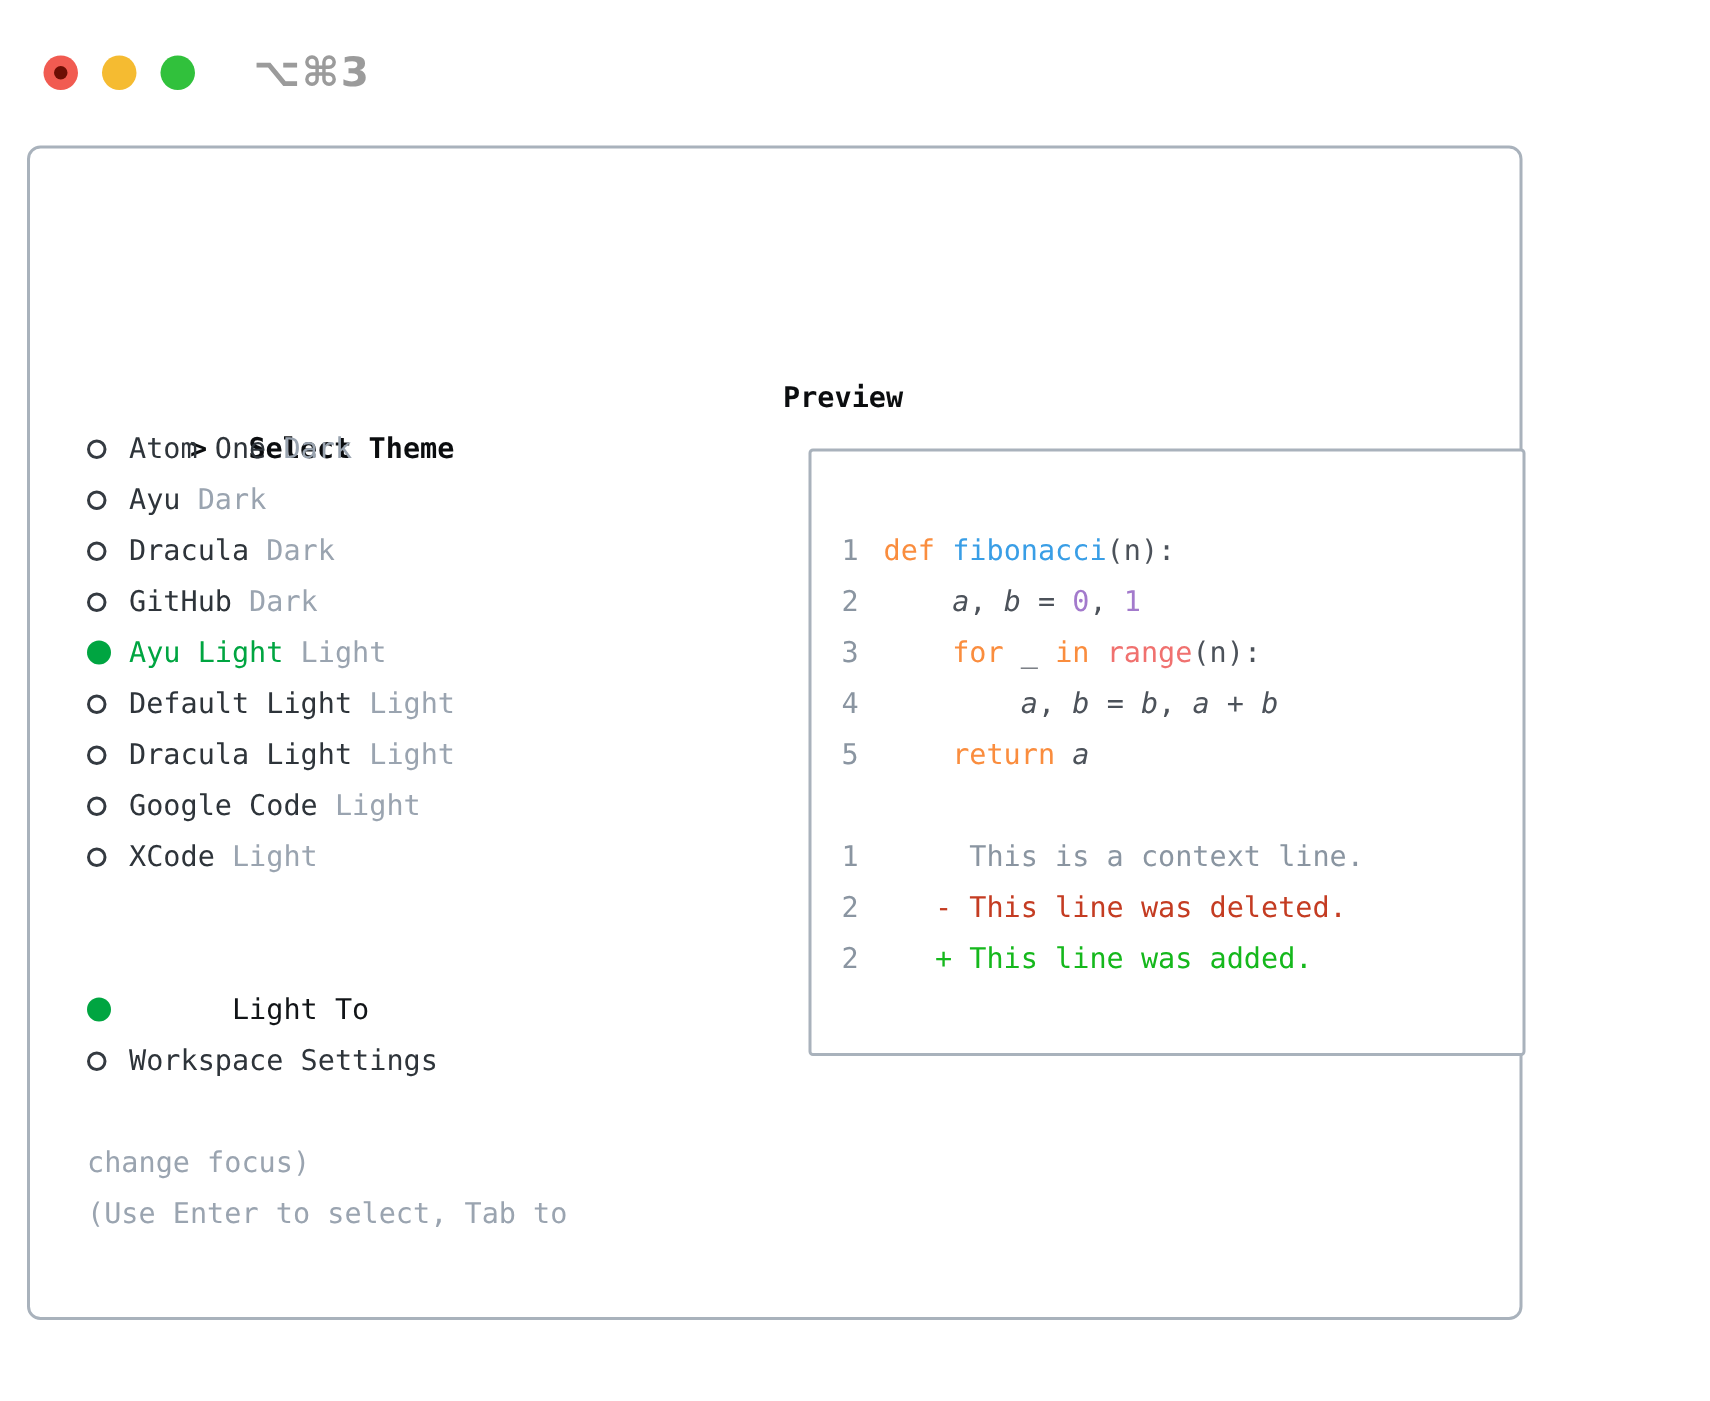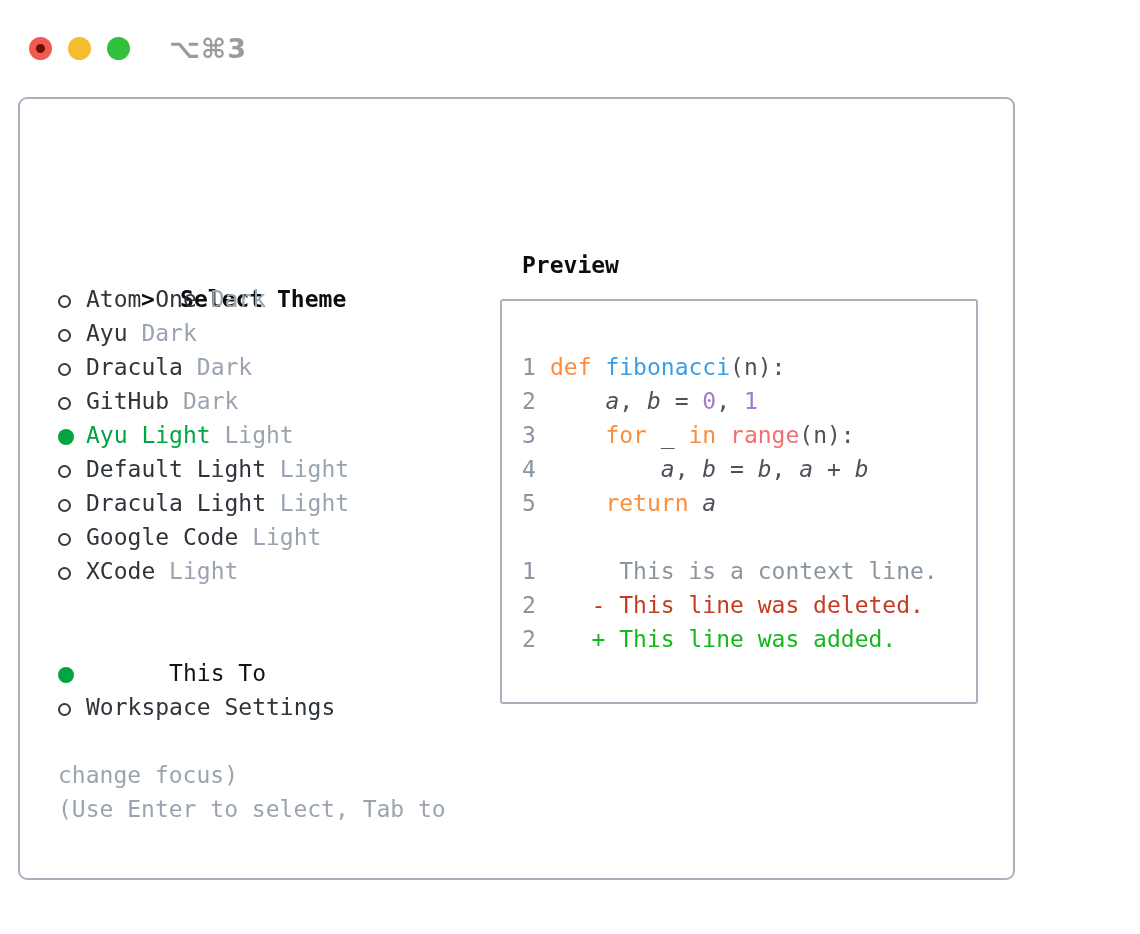--- a/index.html
+++ b/index.html
@@ -26,37 +26,37 @@
   .light-green{background:var(--tgreen);}
   .shortcut{
     margin-left:39px;color:#9b9b9b;font-weight:bold;font-size:27px;letter-spacing:1px;
     font-family:"DejaVu Sans","Liberation Sans",sans-serif;
   }
   
   .main-box{
     position:absolute;left:18px;top:97px;width:997px;height:783px;
     border:2px solid var(--border);border-radius:9px;background:#fff;
   }
-  .row{height:34px;line-height:34px;font-size:23px;white-space:pre;}
+  .row{height:34px;line-height:34px;font-size:19px;white-space:pre;}
   
   .theme-panel{position:absolute;left:38px;top:149px;}
   .marker-cell{display:inline-block;width:28px;}
   .focus-marker{font-weight:bold;color:var(--black);}
   .radio{display:inline-block;width:13px;height:13px;border-radius:50%;border:2px solid #343a41;vertical-align:-1px;}
   .radio.sel{width:16px;height:16px;border:none;background:var(--sel);vertical-align:-2px;}
   .section-title{font-weight:bold;color:var(--black);margin-left:11px;}
   .plain-title{color:#111417;}
   .item-name{color:var(--name);}
   .item-name.sel{color:var(--sel);}
   .item-suffix{color:var(--muted);}
   .hint{color:var(--muted);}
   
   .preview-label{position:absolute;left:502px;top:149px;font-weight:bold;color:var(--black);}
   .preview-box{
-    position:absolute;left:480px;top:200px;width:478px;height:405px;
+    position:absolute;left:519px;top:200px;width:478px;height:405px;
     border:2px solid var(--border);border-radius:3px;background:#fff;
   }
   .code-area{position:absolute;left:20px;top:49px;}
   .lineno{display:inline-block;width:28px;color:var(--lineno);}
   .seg-kw{color:var(--kw);}
   .seg-fn{color:var(--fn);}
   .seg-num{color:var(--numc);}
   .seg-call{color:var(--call);}
   .seg-pl{color:var(--plain);}
   .seg-var{color:var(--plain);font-style:italic;}
@@ -86,21 +86,21 @@
         <div class="row"><span class="marker-cell"><span class="radio"></span></span><span class="item-name">Dracula</span><span class="item-suffix"> Dark</span></div>
         <div class="row"><span class="marker-cell"><span class="radio"></span></span><span class="item-name">GitHub</span><span class="item-suffix"> Dark</span></div>
         <div class="row"><span class="marker-cell"><span class="radio sel"></span></span><span class="item-name sel">Ayu Light</span><span class="item-suffix"> Light</span></div>
         <div class="row"><span class="marker-cell"><span class="radio"></span></span><span class="item-name">Default Light</span><span class="item-suffix"> Light</span></div>
         <div class="row"><span class="marker-cell"><span class="radio"></span></span><span class="item-name">Dracula Light</span><span class="item-suffix"> Light</span></div>
         <div class="row"><span class="marker-cell"><span class="radio"></span></span><span class="item-name">Google Code</span><span class="item-suffix"> Light</span></div>
         <div class="row"><span class="marker-cell"><span class="radio"></span></span><span class="item-name">XCode</span><span class="item-suffix"> Light</span></div>
       </div>
     <div class="row"> </div>
     <div class="row">
-      <span class="marker-cell"></span><span class="plain-title">This To</span>
+      <span class="marker-cell"></span><span class="plain-title">Light To</span>
     </div>
     <div id="apply-list">
         <div class="row"><span class="marker-cell"><span class="radio sel"></span></span></div>
         <div class="row"><span class="marker-cell"><span class="radio"></span></span><span class="item-name">Workspace Settings</span></div>
       </div>
     <div class="row"> </div>
     <div id="hint-lines">
         <div class="row hint">change focus)</div>
         <div class="row hint">(Use Enter to select, Tab to</div>
       </div>

